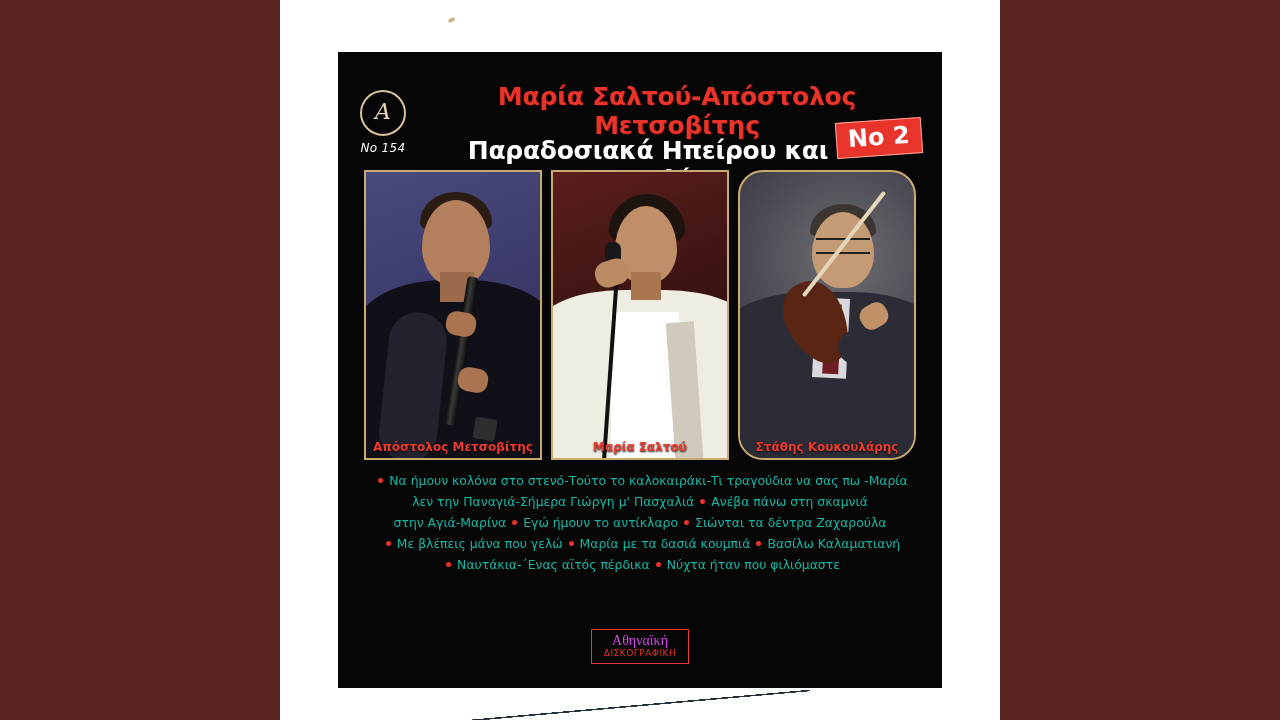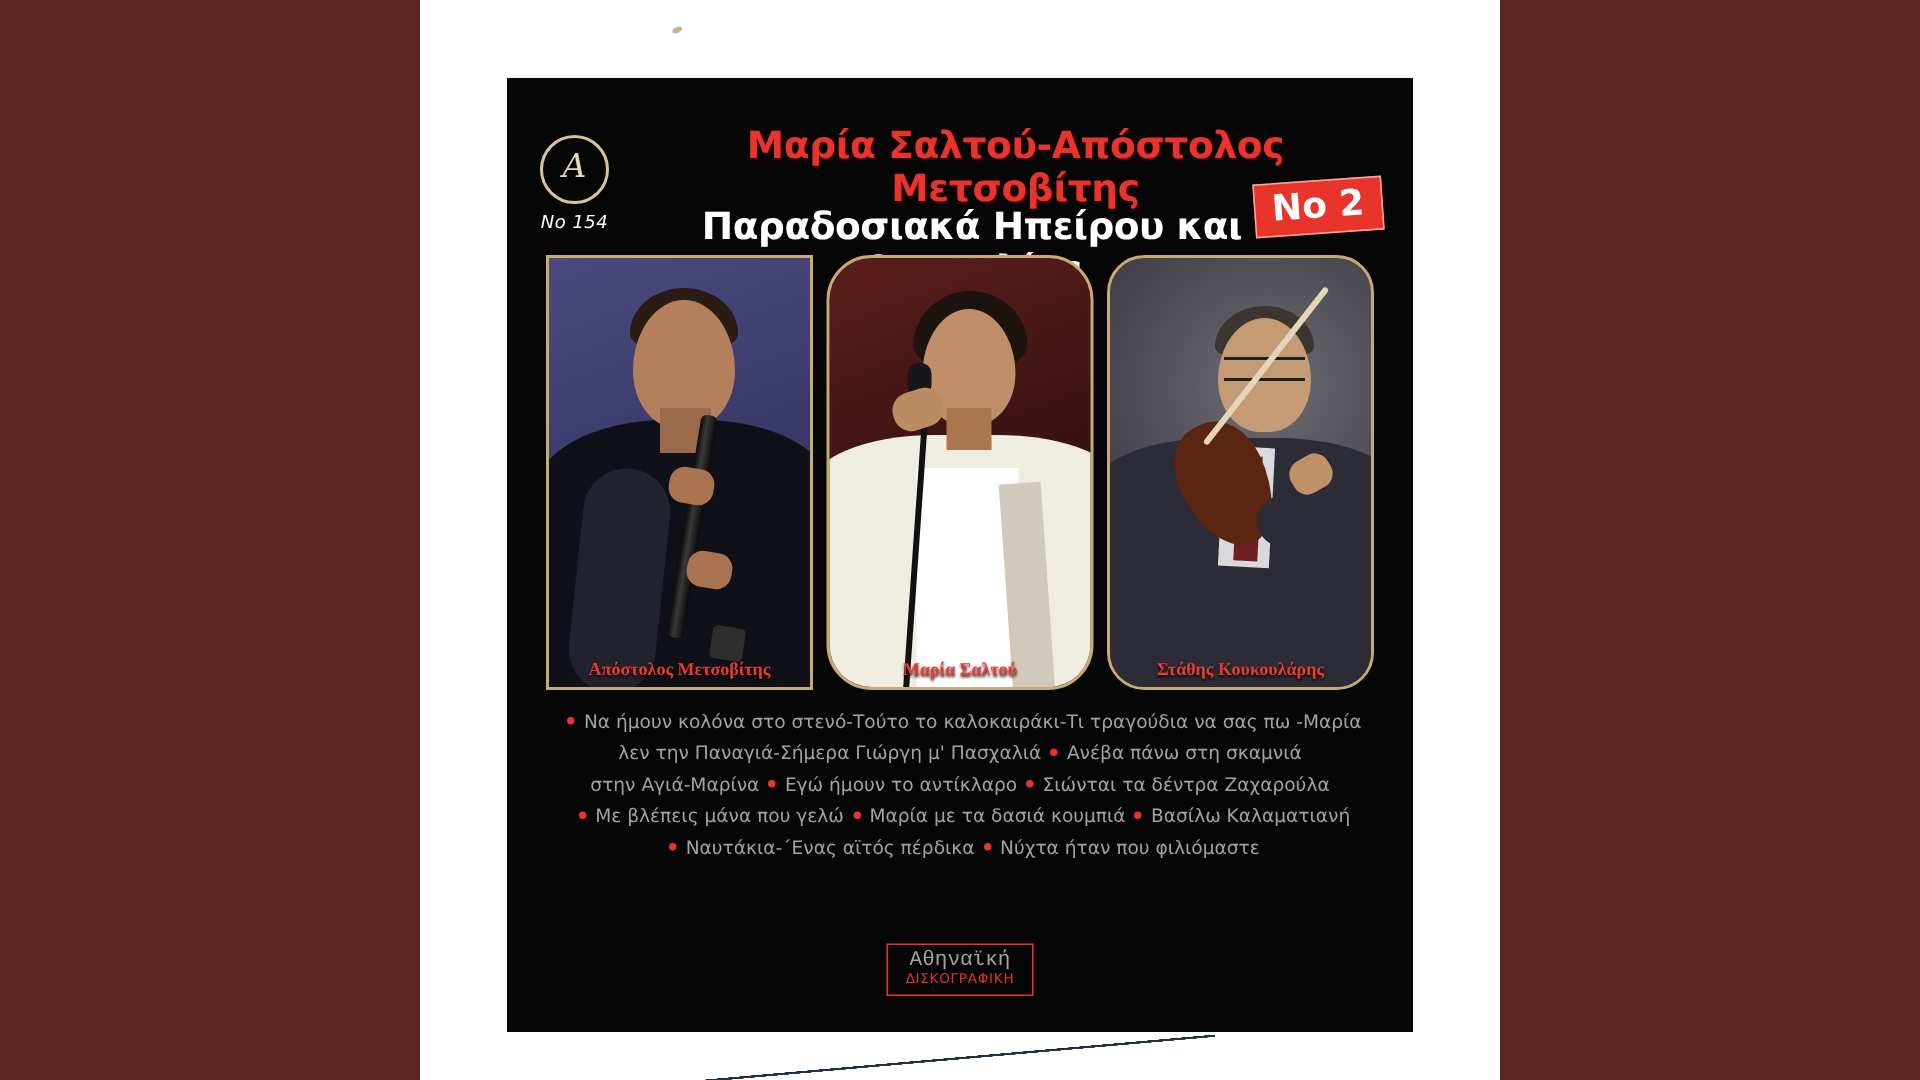--- a/index.html
+++ b/index.html
@@ -124,21 +124,20 @@
     border: 1px solid #f6a79f;
   }
   
   .photos {
     position: absolute;
     left: 26px;
     top: 118px;
     width: 552px;
     display: flex;
     gap: 9px;
-    font-family: Liberation Serif, serif;
   }
   .photo {
     position: relative;
     width: 178px;
     height: 290px;
     border: 2px solid #c8ab6d;
     box-sizing: border-box;
     overflow: hidden;
   }
   .caption {
@@ -184,21 +183,21 @@
   }
   .p1 .hand1 {
     position: absolute; left: 80px; top: 140px; width: 30px; height: 24px;
     background: #a9744f; border-radius: 10px; transform: rotate(10deg);
   }
   .p1 .hand2 {
     position: absolute; left: 92px; top: 196px; width: 30px; height: 24px;
     background: #a9744f; border-radius: 10px; transform: rotate(10deg);
   }
   
-  .p2 { background: linear-gradient(160deg, #5b1e1c 0%, #3a1312 50%, #210b0a 100%); border-radius: 30px; }
+  .p2 { background: linear-gradient(160deg, #5b1e1c 0%, #3a1312 50%, #210b0a 100%); }
   .p2 .jacket {
     position: absolute; left: -14px; top: 118px; width: 210px; height: 180px;
     background: #efece2; border-radius: 40% 40% 0 0 / 20% 20% 0 0;
   }
   .p2 .dress {
     position: absolute; left: 58px; top: 140px; width: 68px; height: 160px; background: #ffffff;
   }
   .p2 .shadowfold {
     position: absolute; left: 118px; top: 150px; width: 28px; height: 150px;
     background: #cfcabb; transform: rotate(-4deg);
@@ -267,21 +266,21 @@
     position: absolute; left: 120px; top: 132px; width: 28px; height: 24px;
     background: #c09067; border-radius: 10px; transform: rotate(-30deg);
   }
   
   .tracks {
     position: absolute;
     left: 26px;
     top: 418px;
     width: 552px;
     text-align: center;
-    color: #a3a3a3;
+    color: #14b8a6;
     font-size: 12.4px;
     line-height: 21px;
   }
   .tracks .line { white-space: nowrap; }
   .dot {
     display: inline-block;
     width: 5px; height: 5px;
     background: #e8342a;
     border-radius: 50%;
     margin: 0 6px 2px 6px;
@@ -292,22 +291,22 @@
     position: absolute;
     left: 50%;
     transform: translateX(-50%);
     bottom: 24px;
     width: 96px;
     border: 1px solid #e8342a;
     text-align: center;
     padding: 3px 0 4px 0;
   }
   .logo-top {
-    color: #a3a3a3;
-    font-family: Liberation Mono, monospace;
+    color: #d946ef;
+    font-family: Liberation Serif, serif;
     font-size: 14px;
     line-height: 15px;
   }
   .logo-bottom {
     color: #e8342a;
     font-size: 9px;
     letter-spacing: .5px;
     line-height: 11px;
   }
 </style>

